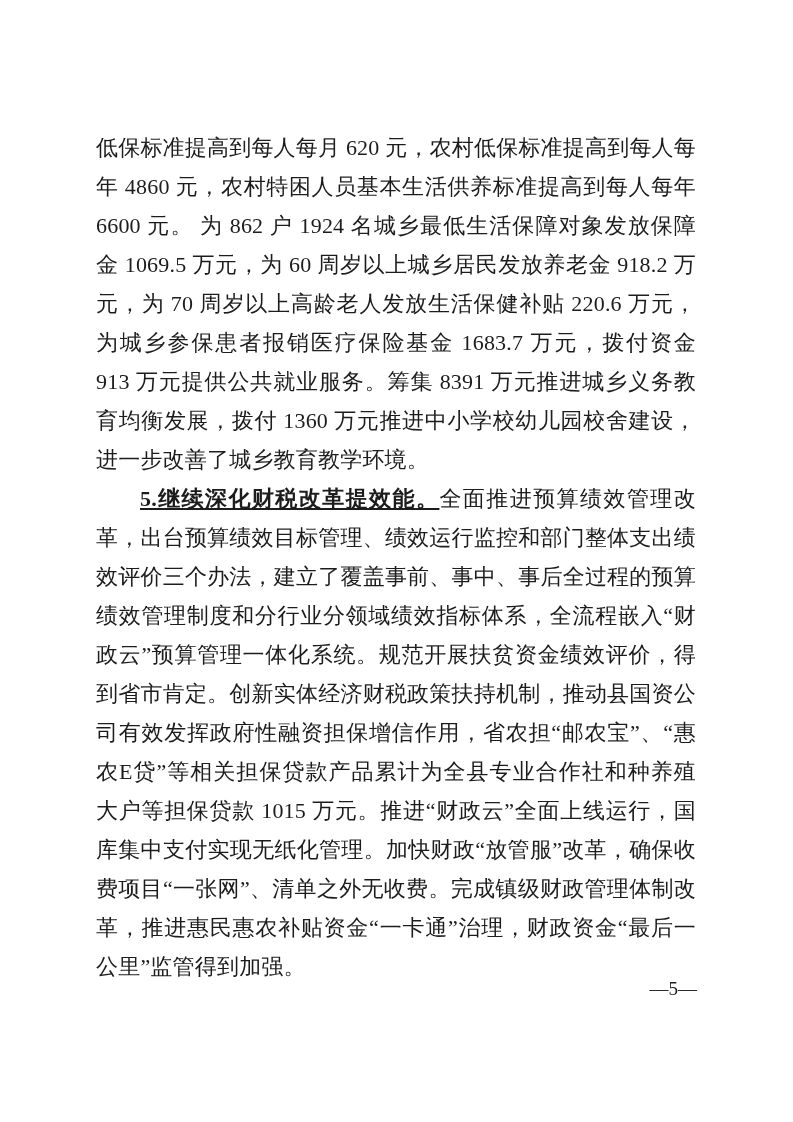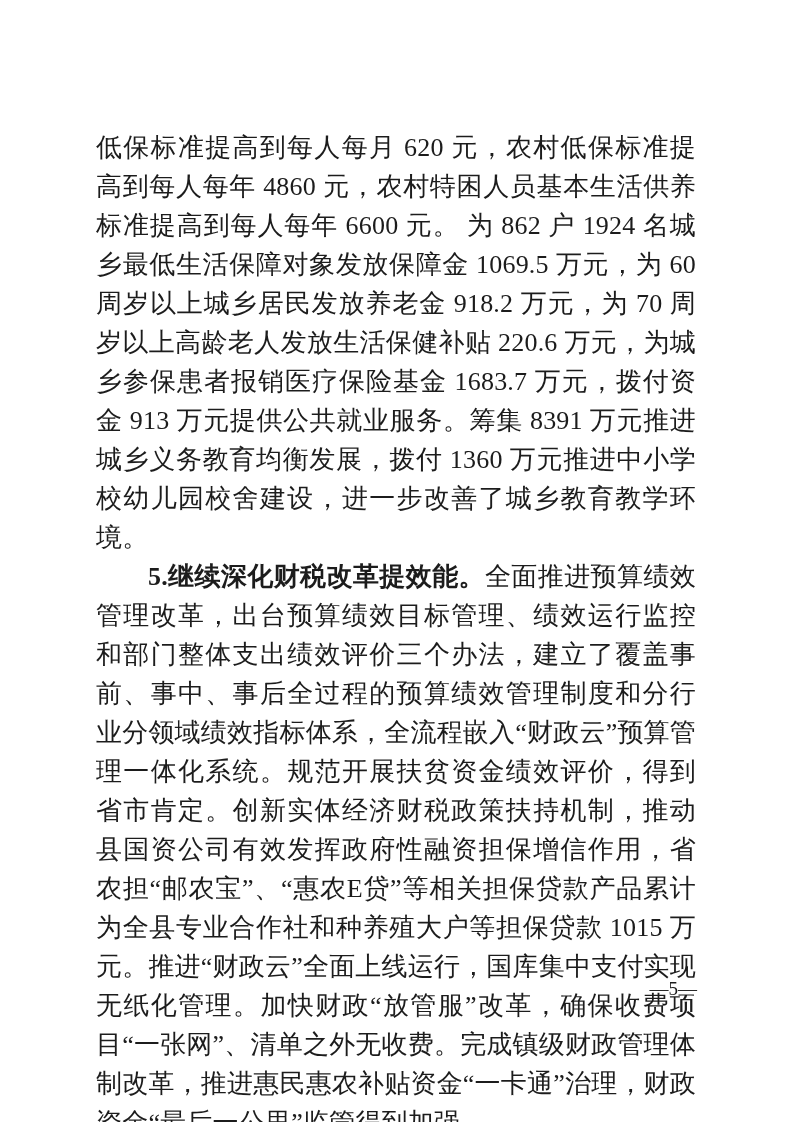--- a/index.html
+++ b/index.html
@@ -24,32 +24,33 @@
     overflow: hidden;
   }
   .content {
     position: absolute;
     left: 96px;
     top: 128px;
     width: 600px;
   }
   p {
     margin: 0;
-    font-size: 26px;
+    font-size: 22px;
     line-height: 39px;
     text-align: justify;
     text-justify: inter-ideograph;
     letter-spacing: 0.2px;
     color: #1c1c1c;
   }
   p.indent {
     text-indent: 2em;
   }
   .bold {
     font-weight: bold;
+    text-decoration: underline;
   }
   .page-number {
     position: absolute;
     left: 0;
     top: 978px;
     width: 793px;
     text-align: right;
     padding-right: 96px;
     box-sizing: border-box;
     font-size: 19px;

